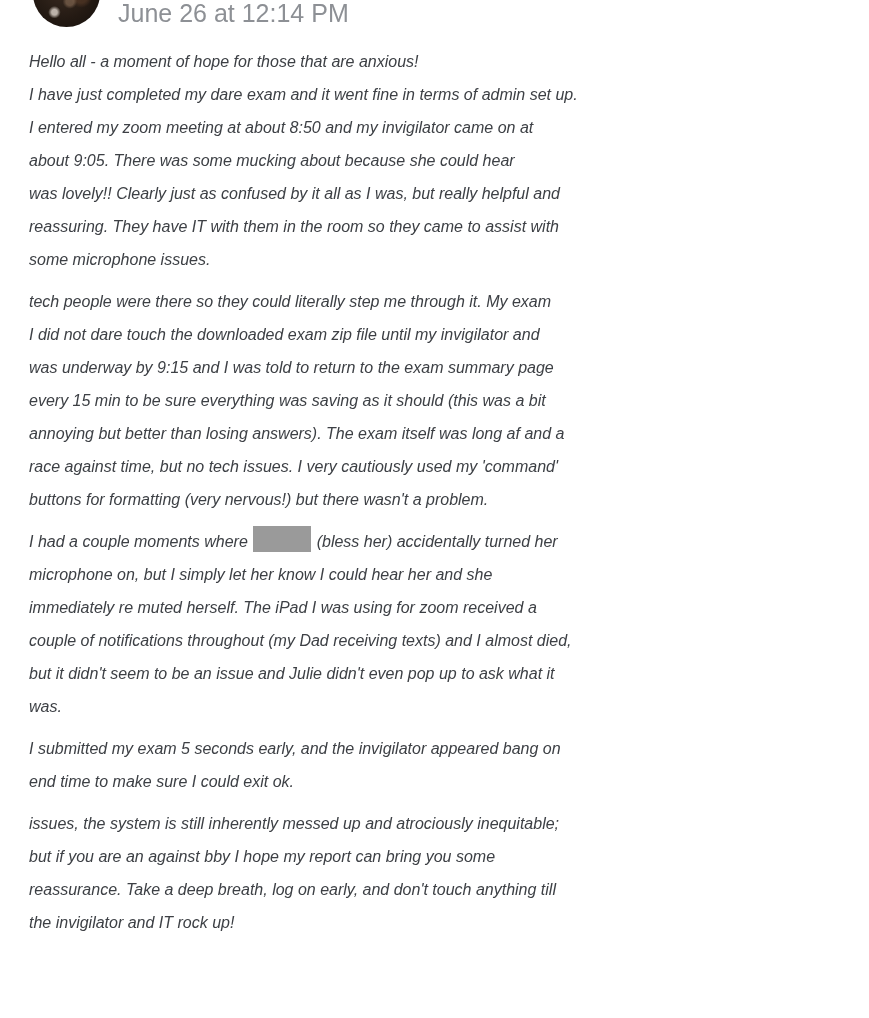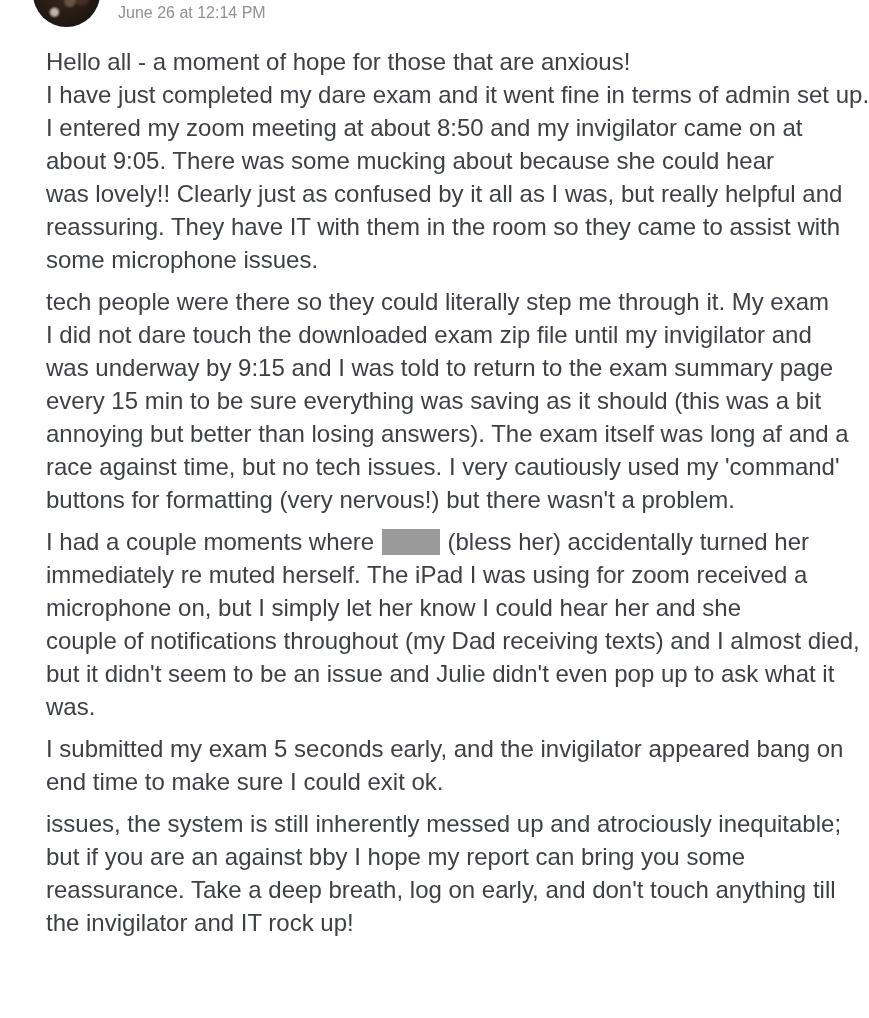--- a/index.html
+++ b/index.html
@@ -23,28 +23,29 @@
     position:absolute;left:33px;top:-40px;width:67px;height:67px;
     border-radius:50%;cursor:pointer;
     background:
       radial-gradient(circle at 32% 78%, rgba(214,205,196,0.85) 0 4%, rgba(214,205,196,0) 9%),
       radial-gradient(circle at 55% 62%, rgba(150,120,95,0.55) 0 7%, rgba(150,120,95,0) 13%),
       radial-gradient(circle at 72% 55%, rgba(90,60,40,0.6) 0 10%, rgba(90,60,40,0) 18%),
       radial-gradient(circle at 45% 45%, #3a2b21 0%, #241a13 55%, #140f0c 100%);
   }
   .timestamp{
     position:absolute;left:118px;top:0;
-    font-size:16px;line-height:26px;
+    font-size:25px;line-height:26px;
     color:var(--timestamp-text);
     text-decoration:none;cursor:pointer;
   }
   .post-body{
-    margin:17px 20px 0 46px;
-    font-size:24px;line-height:33px;
+    margin:17px 20px 0 29px;
+    font-size:16px;line-height:33px;
     color:var(--body-text);
+    font-style:italic;
   }
   .paragraph{margin:0 0 9px 0;}
   .line{white-space:nowrap;}
   .redacted{
     display:inline-block;width:58px;height:26px;
     background:var(--redaction-box);
     vertical-align:-5px;margin:0 1px;
   }
 </style>
 </head>
@@ -69,22 +70,22 @@
         <div class="line">tech people were there so they could literally step me through it. My exam</div>
         <div class="line">I did not dare touch the downloaded exam zip file until my invigilator and</div>
         <div class="line">was underway by 9:15 and I was told to return to the exam summary page</div>
         <div class="line">every 15 min to be sure everything was saving as it should (this was a bit</div>
         <div class="line">annoying but better than losing answers). The exam itself was long af and a</div>
         <div class="line">race against time, but no tech issues. I very cautiously used my 'command'</div>
         <div class="line">buttons for formatting (very nervous!) but there wasn't a problem.</div>
       </div>
       <div class="paragraph">
         <div class="line">I had a couple moments where <span class="redacted"></span> (bless her) accidentally turned her</div>
+        <div class="line">microphone on, but I simply let her know I could hear her and she</div>
         <div class="line">immediately re muted herself. The iPad I was using for zoom received a</div>
-        <div class="line">microphone on, but I simply let her know I could hear her and she</div>
         <div class="line">couple of notifications throughout (my Dad receiving texts) and I almost died,</div>
         <div class="line">but it didn't seem to be an issue and Julie didn't even pop up to ask what it</div>
         <div class="line">was.</div>
       </div>
       <div class="paragraph">
         <div class="line">I submitted my exam 5 seconds early, and the invigilator appeared bang on</div>
         <div class="line">end time to make sure I could exit ok.</div>
       </div>
       <div class="paragraph">
         <div class="line">issues, the system is still inherently messed up and atrociously inequitable;</div>

